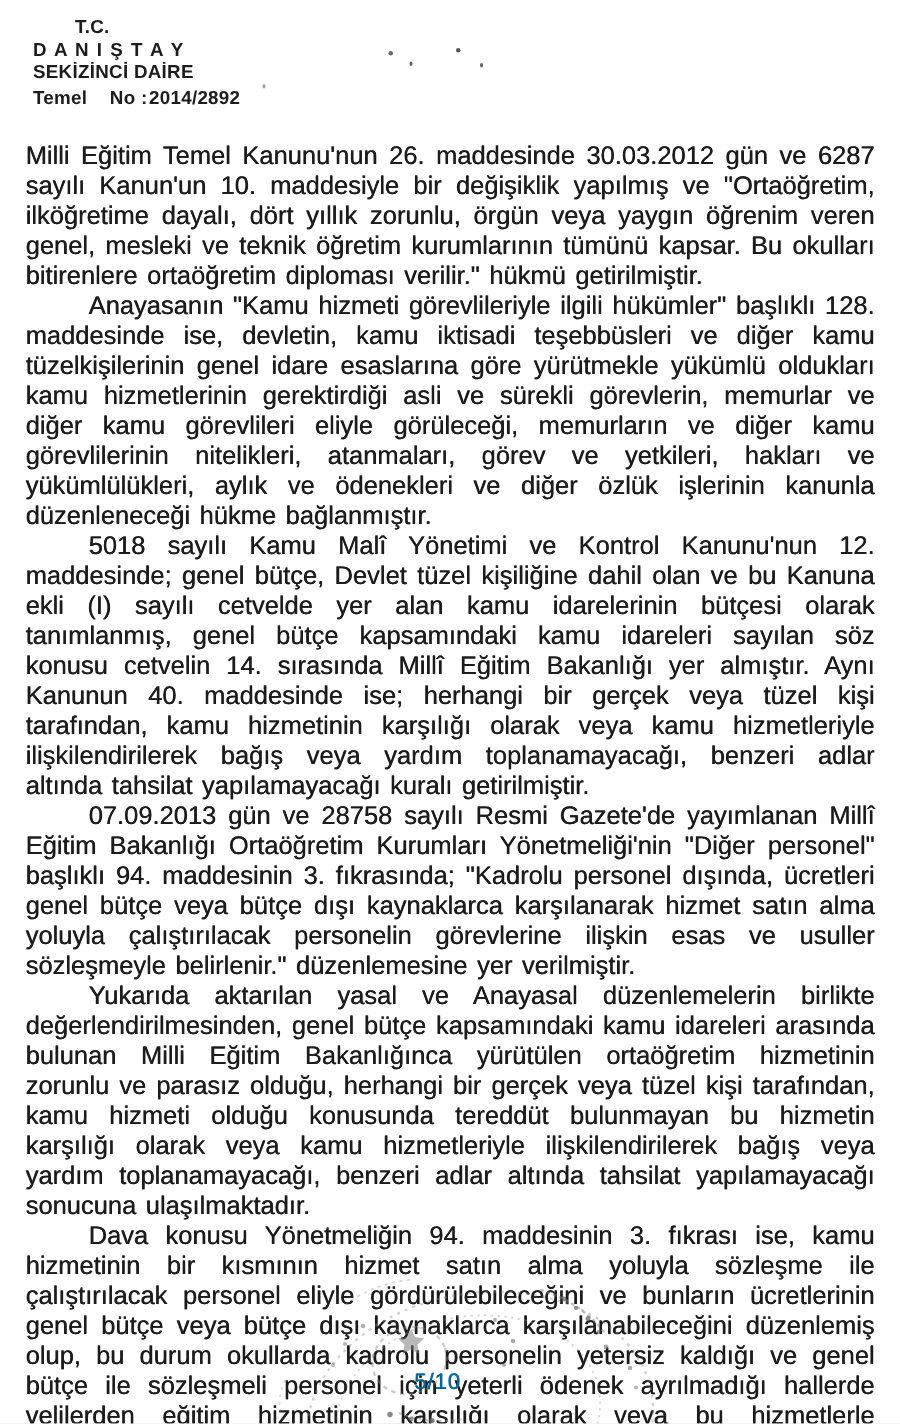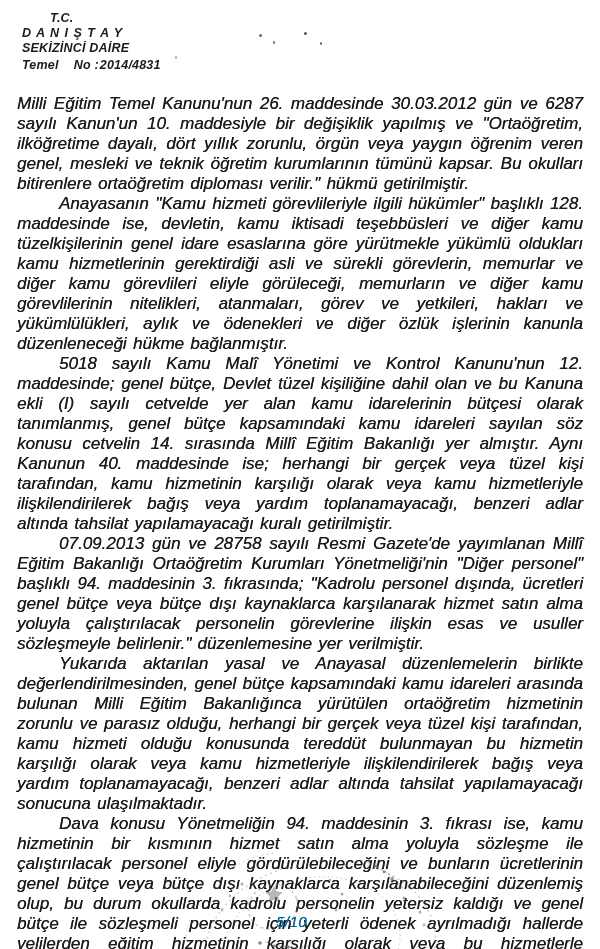--- a/index.html
+++ b/index.html
@@ -4,21 +4,20 @@
 <style>
   html,body{margin:0;padding:0;background:#e8e8e8;}
   .page{
     position:relative;
     width:600px;height:949px;
     background:#ffffff;
     overflow:hidden;
     font-family:"Liberation Sans", sans-serif;
     color:#1c1c1c;
     margin:0 auto;
-    font-style:italic;
   }
   
   .doc-header{
     position:absolute;top:11px;left:22px;
     font-weight:bold;font-size:12.5px;line-height:15px;
     white-space:nowrap;letter-spacing:.2px;
   }
   .h-tc{padding-left:28px;}
   .h-court{letter-spacing:1px;}
   .h-esas{margin-top:2px;}
@@ -50,21 +49,21 @@
 </head>
 <body>
 
 <div class="page">
 
   <header class="doc-header">
     <div class="h-tc">T.C.</div>
     <div class="h-court">D A N I Ş T A Y</div>
     <div>SEKİZİNCİ DAİRE</div>
     <div class="h-esas">
-      <span>Temel</span><span class="no-label">No :</span><span>2014/4831</span>
+      <span>Temel</span><span class="no-label">No :</span><span>2014/2892</span>
     </div>
   </header>
 
   <span class="speck" style="left:259px;top:34px;width:3px;height:3px;opacity:.75;"></span>
   <span class="speck" style="left:273px;top:41px;width:2px;height:3px;opacity:.8;"></span>
   <span class="speck" style="left:304px;top:32px;width:3px;height:3px;opacity:.85;"></span>
   <span class="speck" style="left:320px;top:42px;width:2px;height:3px;opacity:.8;"></span>
   <span class="speck" style="left:175px;top:56px;width:2px;height:3px;opacity:.45;"></span>
 
   <main class="doc-body">

